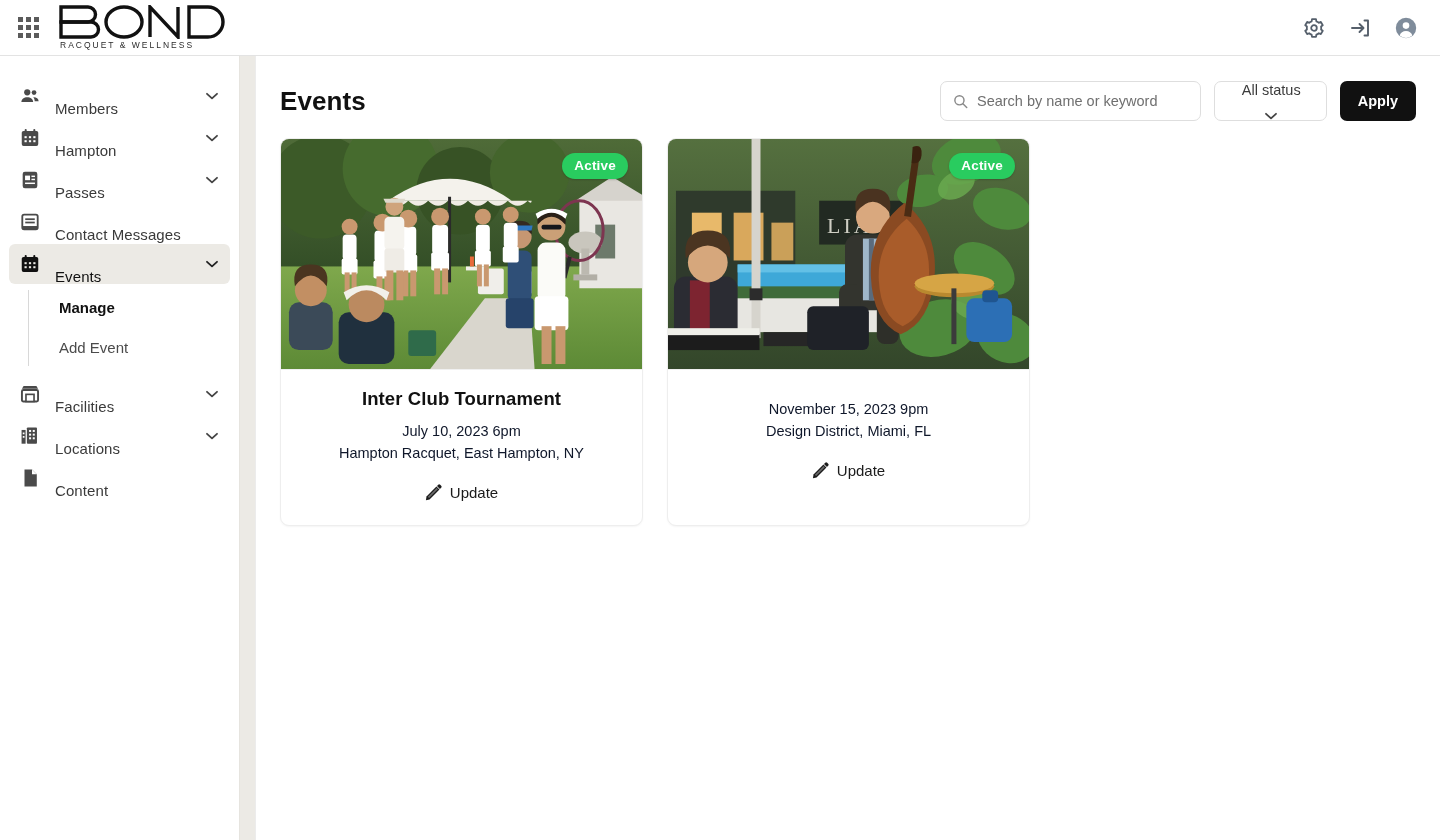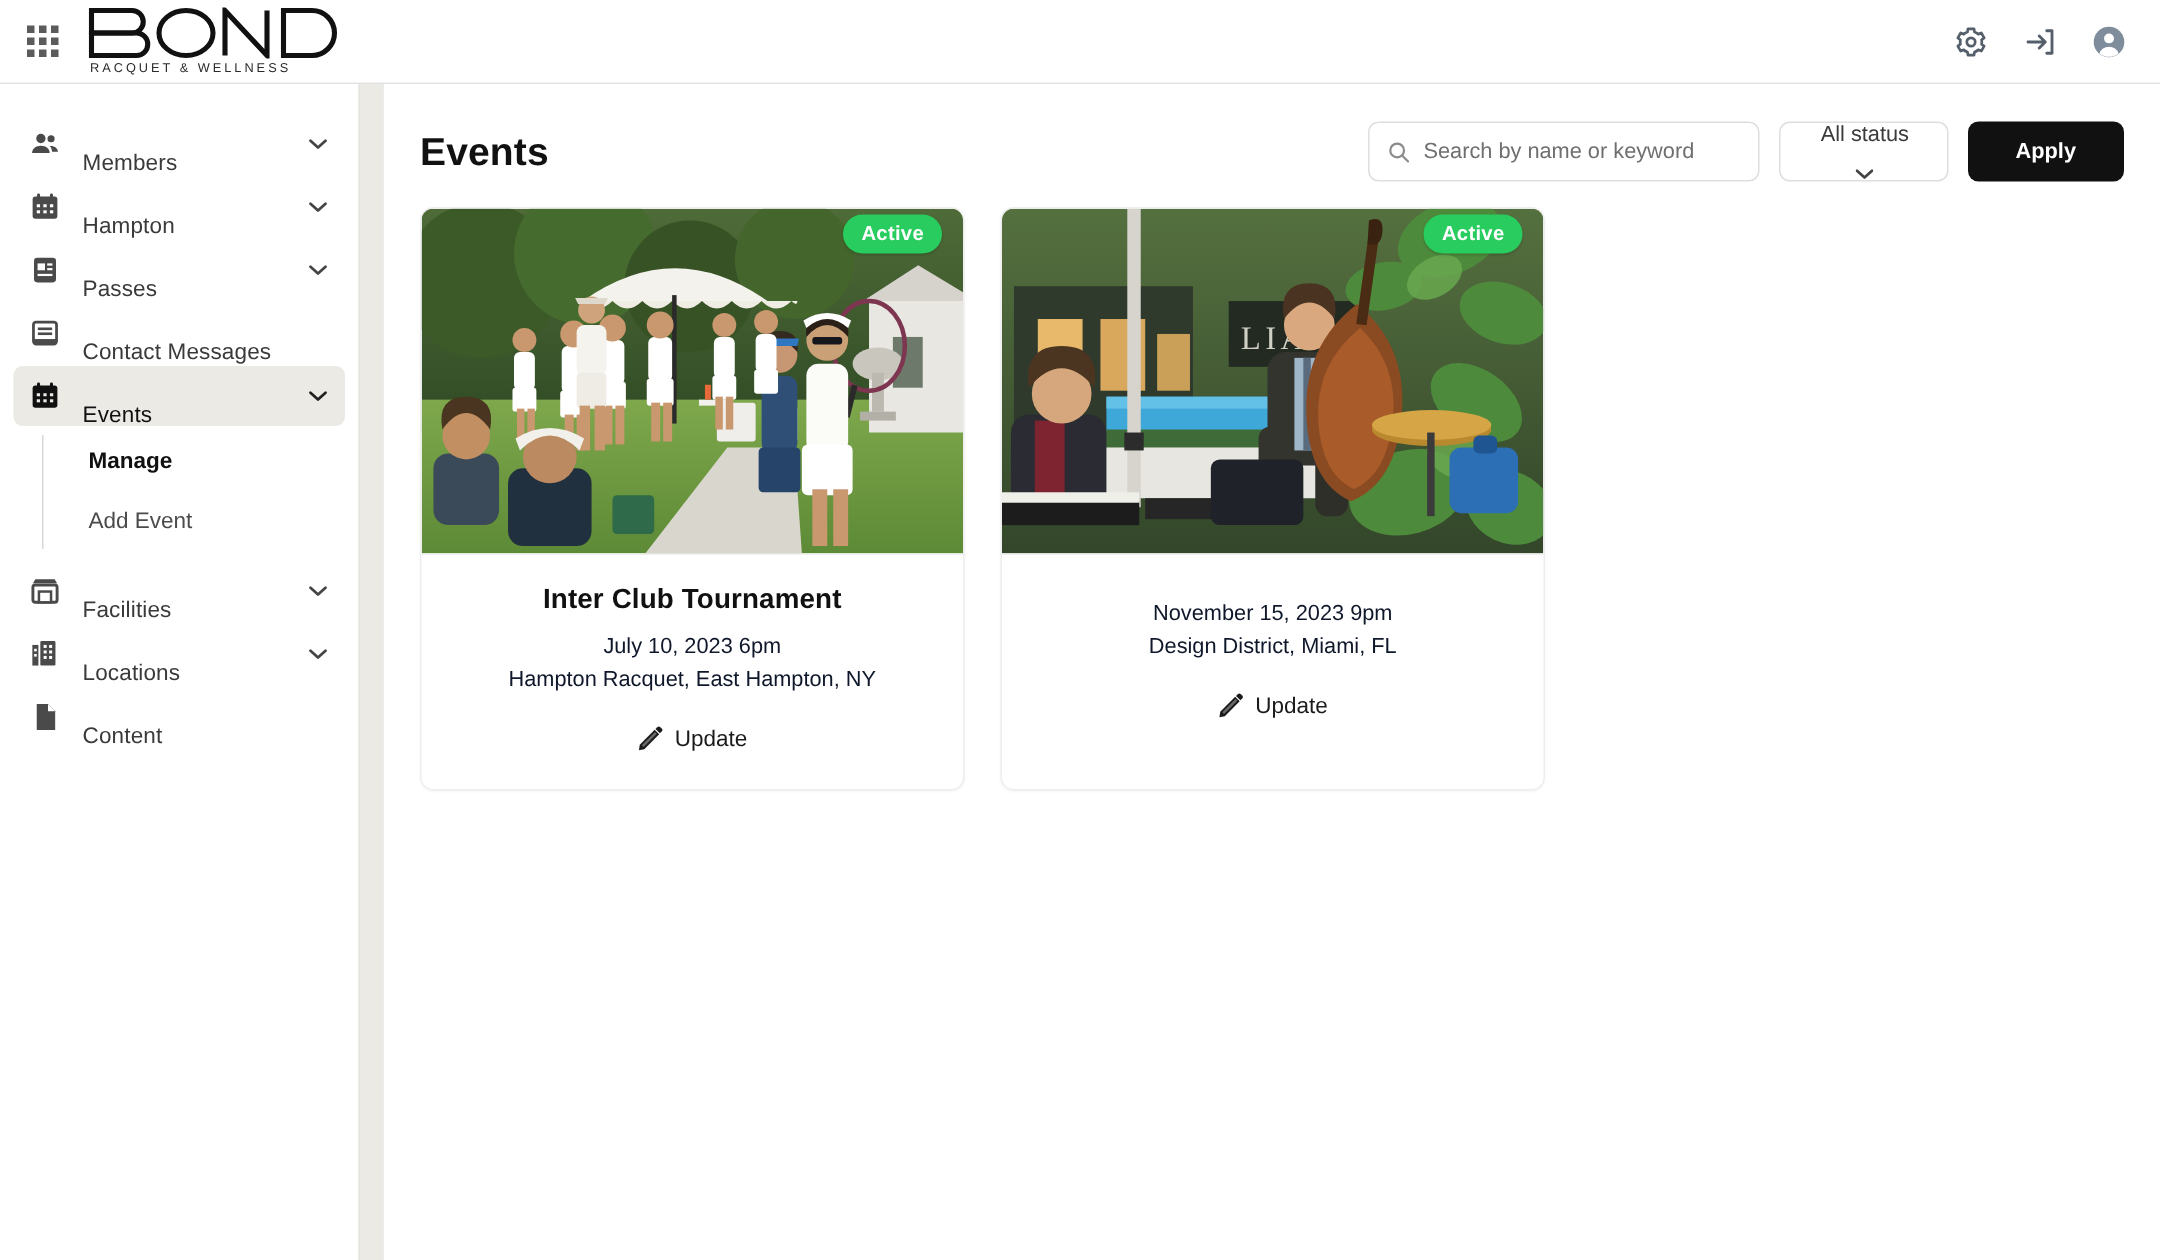--- a/index.html
+++ b/index.html
@@ -89,38 +89,38 @@
     border: none; outline: none; font-size: 14.5px; color: #555;
     font-family: "Liberation Sans", sans-serif; width: 100%; margin-left: 9px; background: transparent;
   }
   .search-input::placeholder { color: #6f6f6f; }
   .status-select {
     width: 113px; height: 40px; border: 1px solid #dedede; border-radius: 7px;
     display: flex; align-items: center; justify-content: space-between;
     padding: 0 11px 0 13px; font-size: 14.5px; color: #3b3b3b; cursor: pointer; background:#fff;flex-direction:column;
   }
   .apply-btn {
-    height: 40px; padding: 0 32px; background: #111111; color: #fff;
+    height: 40px; padding: 0 18px; background: #111111; color: #fff;
     border: none; border-radius: 7px; font-size: 14.5px; font-weight: bold;
     font-family: "Liberation Sans", sans-serif; cursor: pointer;
   }
 
   
   .cards { display: flex; gap: 24px; padding: 16px 0 0 23px; }
   .card {
     width: 363px; background: #fff; border: 1px solid #eeeeee; border-radius: 9px;
     box-shadow: 0 1px 2px rgba(0,0,0,.045); overflow: hidden;
   }
   .card-media {
     position: relative; height: 231px; width: 100%; overflow: hidden;
     border-bottom: 1px solid #f0f0f0;
   }
   .card-media svg { display: block; width: 100%; height: 100%; }
   .badge {
-    position: absolute; top: 4px; right: 14px;
+    position: absolute; top: 14px; right: 14px;
     background: #29cc5f; color: #fff; font-size: 13.5px; font-weight: bold;
     padding: 5px 12px 6px; border-radius: 999px; letter-spacing: .2px;
     box-shadow: 0 1px 2px rgba(0,0,0,.18);
   }
   .card-body { padding: 18px 16px 20px; text-align: center; }
   .card-title { font-size: 18.5px; font-weight: bold; color: #111; letter-spacing: .1px; }
   .card-meta { font-size: 14.5px; color: #0f172a; margin-top: 11px; line-height: 20px; }
   .card-update {
     margin-top: 21px; display: inline-flex; align-items: center; gap: 8px;
     font-size: 15px; color: #1b1b1b; cursor: pointer;

